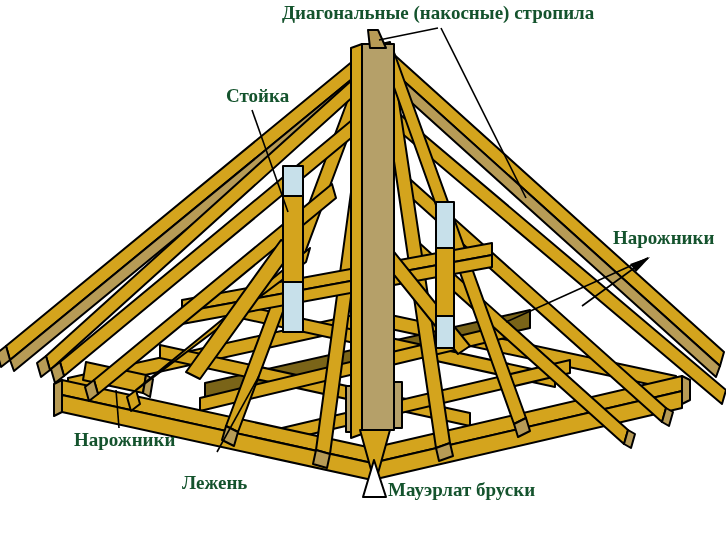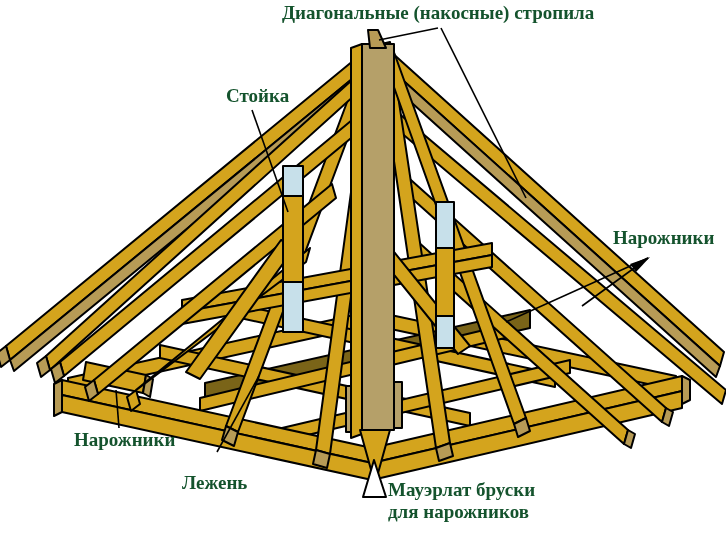--- a/index.html
+++ b/index.html
@@ -151,15 +151,14 @@
   <div class="lbl" style="left:215px;top:85px;margin-left:11px;">Стойка</div>
 
   <div class="lbl" style="left:613px;top:227px;">Нарожники</div>
 
   <div class="lbl" style="left:74px;top:429px;">Нарожники</div>
 
   <div class="lbl" style="left:182px;top:472px;">Лежень</div>
 
   <div class="lbl" style="left:388px;top:479px;">
     <span style="display:block">Мауэрлат бруски</span>
-    <span style="display:block">для нарожников</span>
   </div>
 </div>
 
 </body></html>

